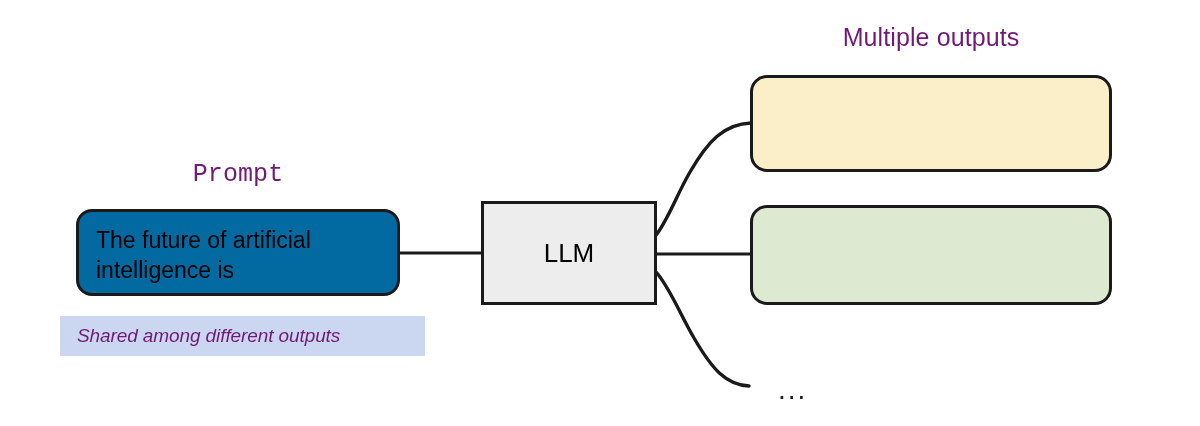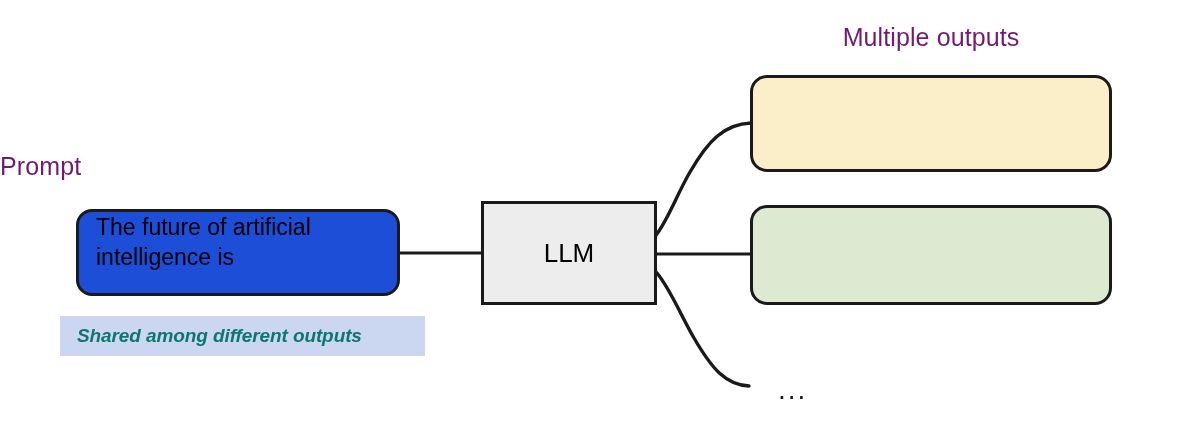--- a/index.html
+++ b/index.html
@@ -35,45 +35,47 @@
     position: absolute;
     font-size: 25px;
     line-height: 1.1;
     letter-spacing: 0.1px;
     white-space: nowrap;
     color: #701a75;
   }
 
   #prompt-label {
     left: 0;
-    top: 153px;
+    top: 161px;
     width: 476px;
+    text-align: center;
+    font-family: Liberation Mono, monospace;
   }
 
   #outputs-label {
     left: 750px;
     top: 24px;
     width: 362px;
     text-align: center;
   }
 
   
   #prompt-box {
     position: absolute;
     left: 76px;
     top: 209px;
     width: 324px;
     height: 87px;
     box-sizing: border-box;
-    background: #1d4ed8;
+    background: #0369a1;
     border: 3px solid #1a1a1a;
     border-radius: 16px;
     display: flex;
-    align-items: flex-start;
-    padding: 0 17px;
+    align-items: flex-end;
+    padding: 8px 17px;
   }
   #prompt-text {
     font-size: 23px;
     line-height: 30px;
     color: #000000;
   }
 
   
   #shared-note {
     position: absolute;
@@ -83,22 +85,22 @@
     height: 40px;
     box-sizing: border-box;
     background: #CBD7F0;
     display: flex;
     align-items: center;
     padding-left: 17px;
   }
   #shared-note-text {
     font-size: 19px;
     font-style: italic;
-    font-weight: bold;
-    color: #0f766e;
+    font-weight: normal;
+    color: #701a75;
     letter-spacing: -0.1px;
   }
 
   
   #llm-box {
     position: absolute;
     left: 481px;
     top: 201px;
     width: 176px;
     height: 104px;

